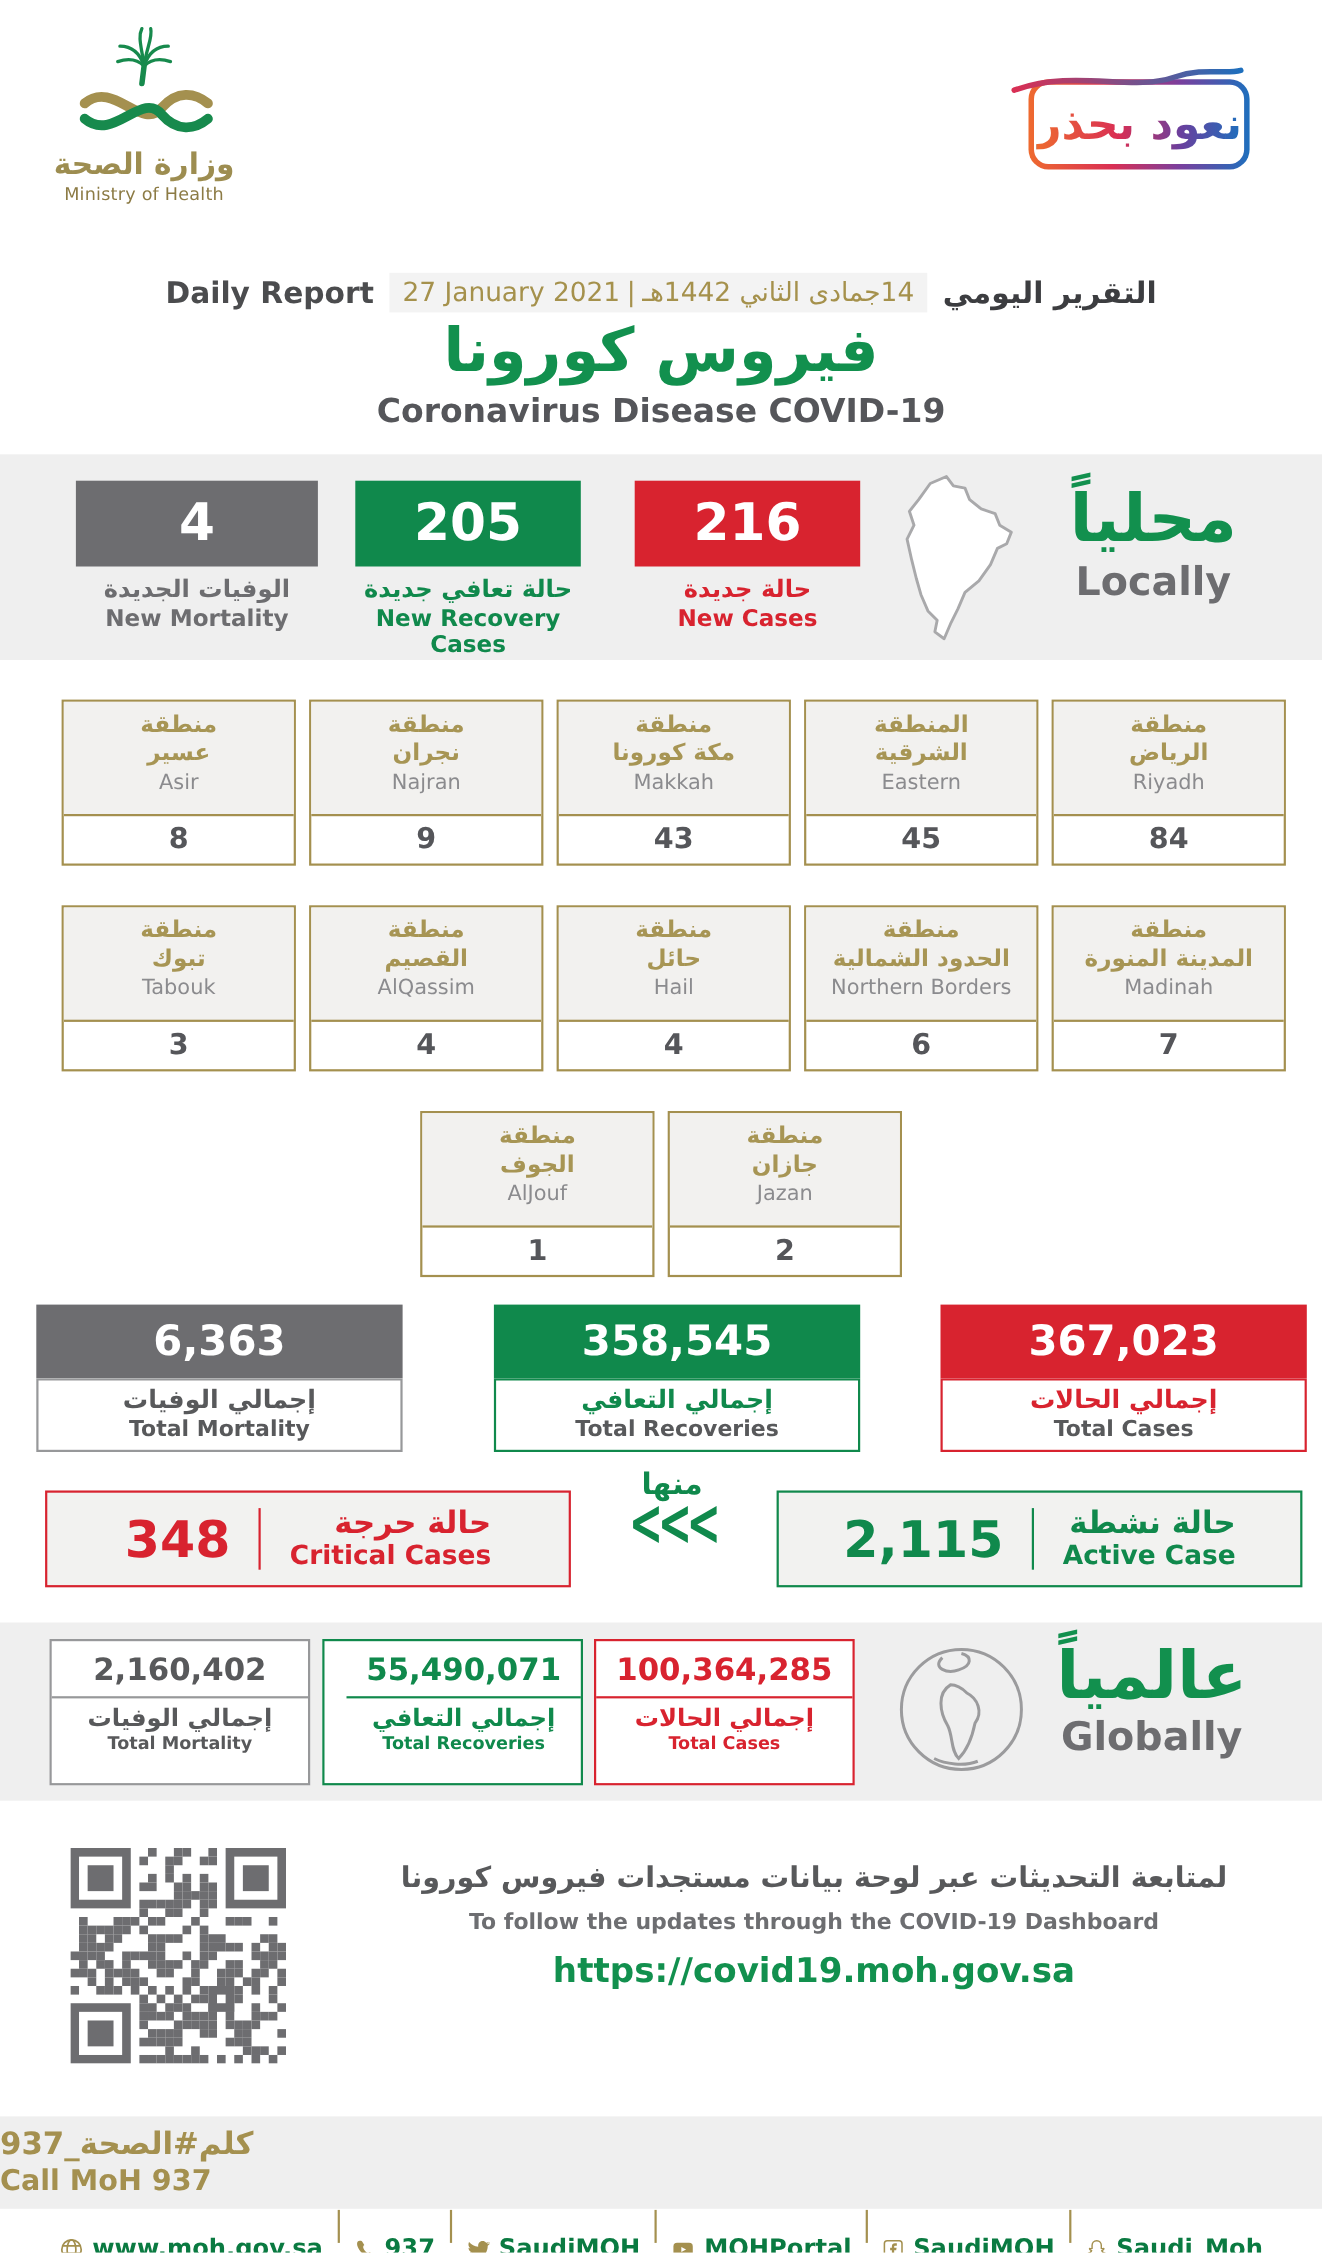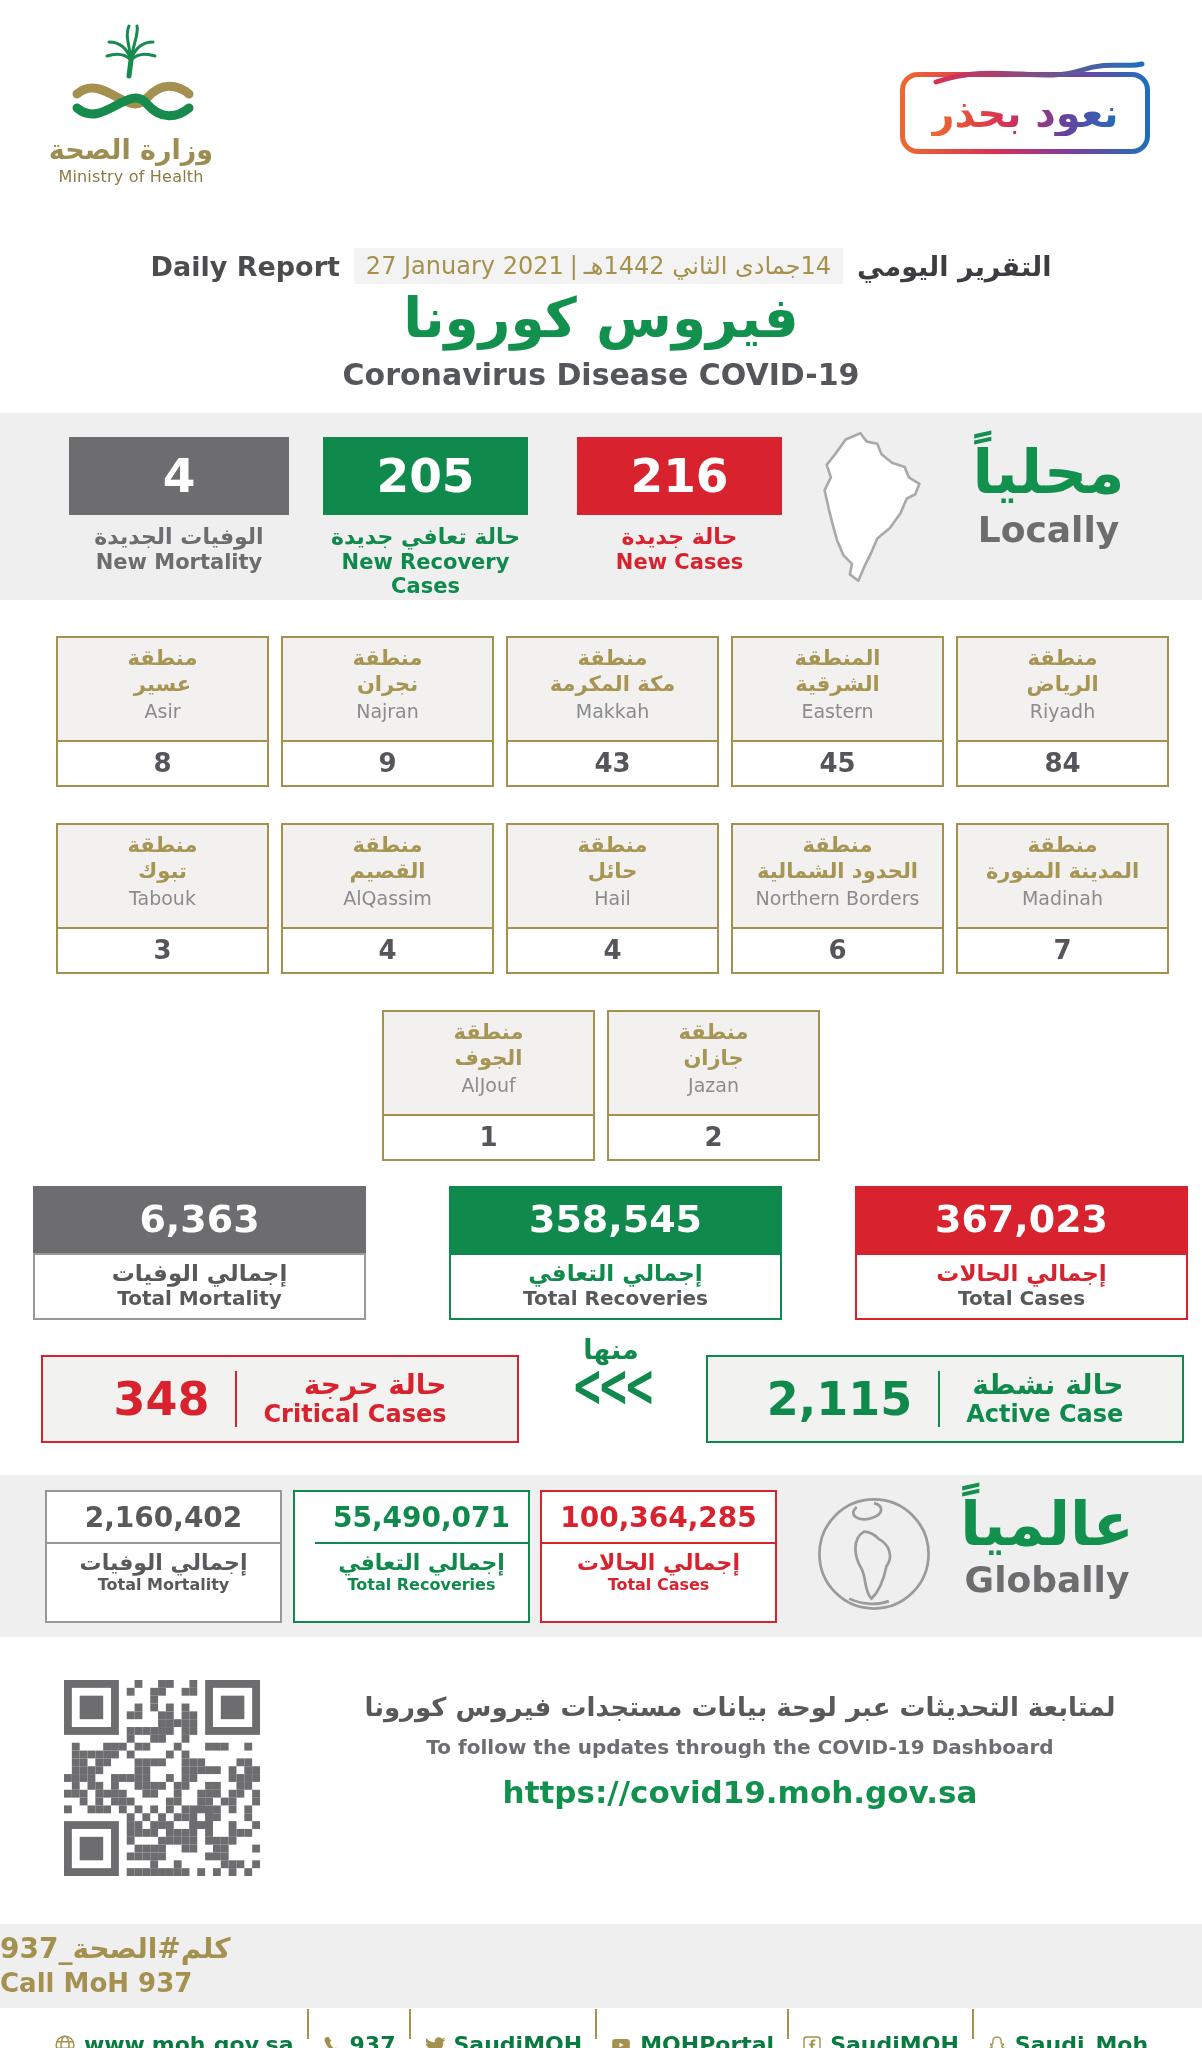--- a/index.html
+++ b/index.html
@@ -7,21 +7,21 @@
   #page { position: relative; width: 1202px; height: 2048px; background: #fff; overflow: hidden; margin: 0 auto; }
   .abs { position: absolute; }
   .band { position: absolute; left: 0; right: 0; background: #efefef; }
 
   
   .logo { left: 46px; top: 24px; width: 170px; text-align: center; }
   .logo-ar { font-size: 27px; font-weight: bold; color: #9d8d50; margin-top: 2px; }
   .logo-en { font-size: 16px; color: #8c7b45; margin-top: 2px; letter-spacing: .2px; }
 
   
-  .badge-wrap { right: 52px; top: 72px; width: 250px; }
+  .badge-wrap { right: 66px; top: 72px; width: 201px; }
   .badge-swoosh { position: absolute; right: 4px; top: -14px; }
   .badge { background: linear-gradient(90deg,#ee6a2f 0%,#d92f54 38%,#7b3f9d 68%,#1e6fbd 100%);
            border-radius: 18px; padding: 5px; }
   .badge-inner { background: #fff; border-radius: 13px; height: 72px;
                  display: flex; align-items: center; justify-content: center; }
   .badge-text { font-size: 40px; font-weight: bold;
                 background: linear-gradient(90deg,#ee6a2f 0%,#d92f54 40%,#6a3f9d 70%,#1e6fbd 100%);
                 -webkit-background-clip: text; background-clip: text; color: transparent; }
 
   
@@ -215,21 +215,21 @@
       <div class="rhead">
           <div class="rar" dir="rtl">منطقة</div>
         <div class="rar" dir="rtl">نجران</div>
         <div class="ren">Najran</div>
         </div>
       <div class="rnum">9</div>
     </div>
     <div class="rcard">
       <div class="rhead">
           <div class="rar" dir="rtl">منطقة</div>
-        <div class="rar" dir="rtl">مكة المكرمة</div>
+        <div class="rar" dir="rtl">مكة كورونا</div>
         <div class="ren">Makkah</div>
         </div>
       <div class="rnum">43</div>
     </div>
     <div class="rcard">
       <div class="rhead">
           <div class="rar" dir="rtl">المنطقة</div>
         <div class="rar" dir="rtl">الشرقية</div>
         <div class="ren">Eastern</div>
         </div>

